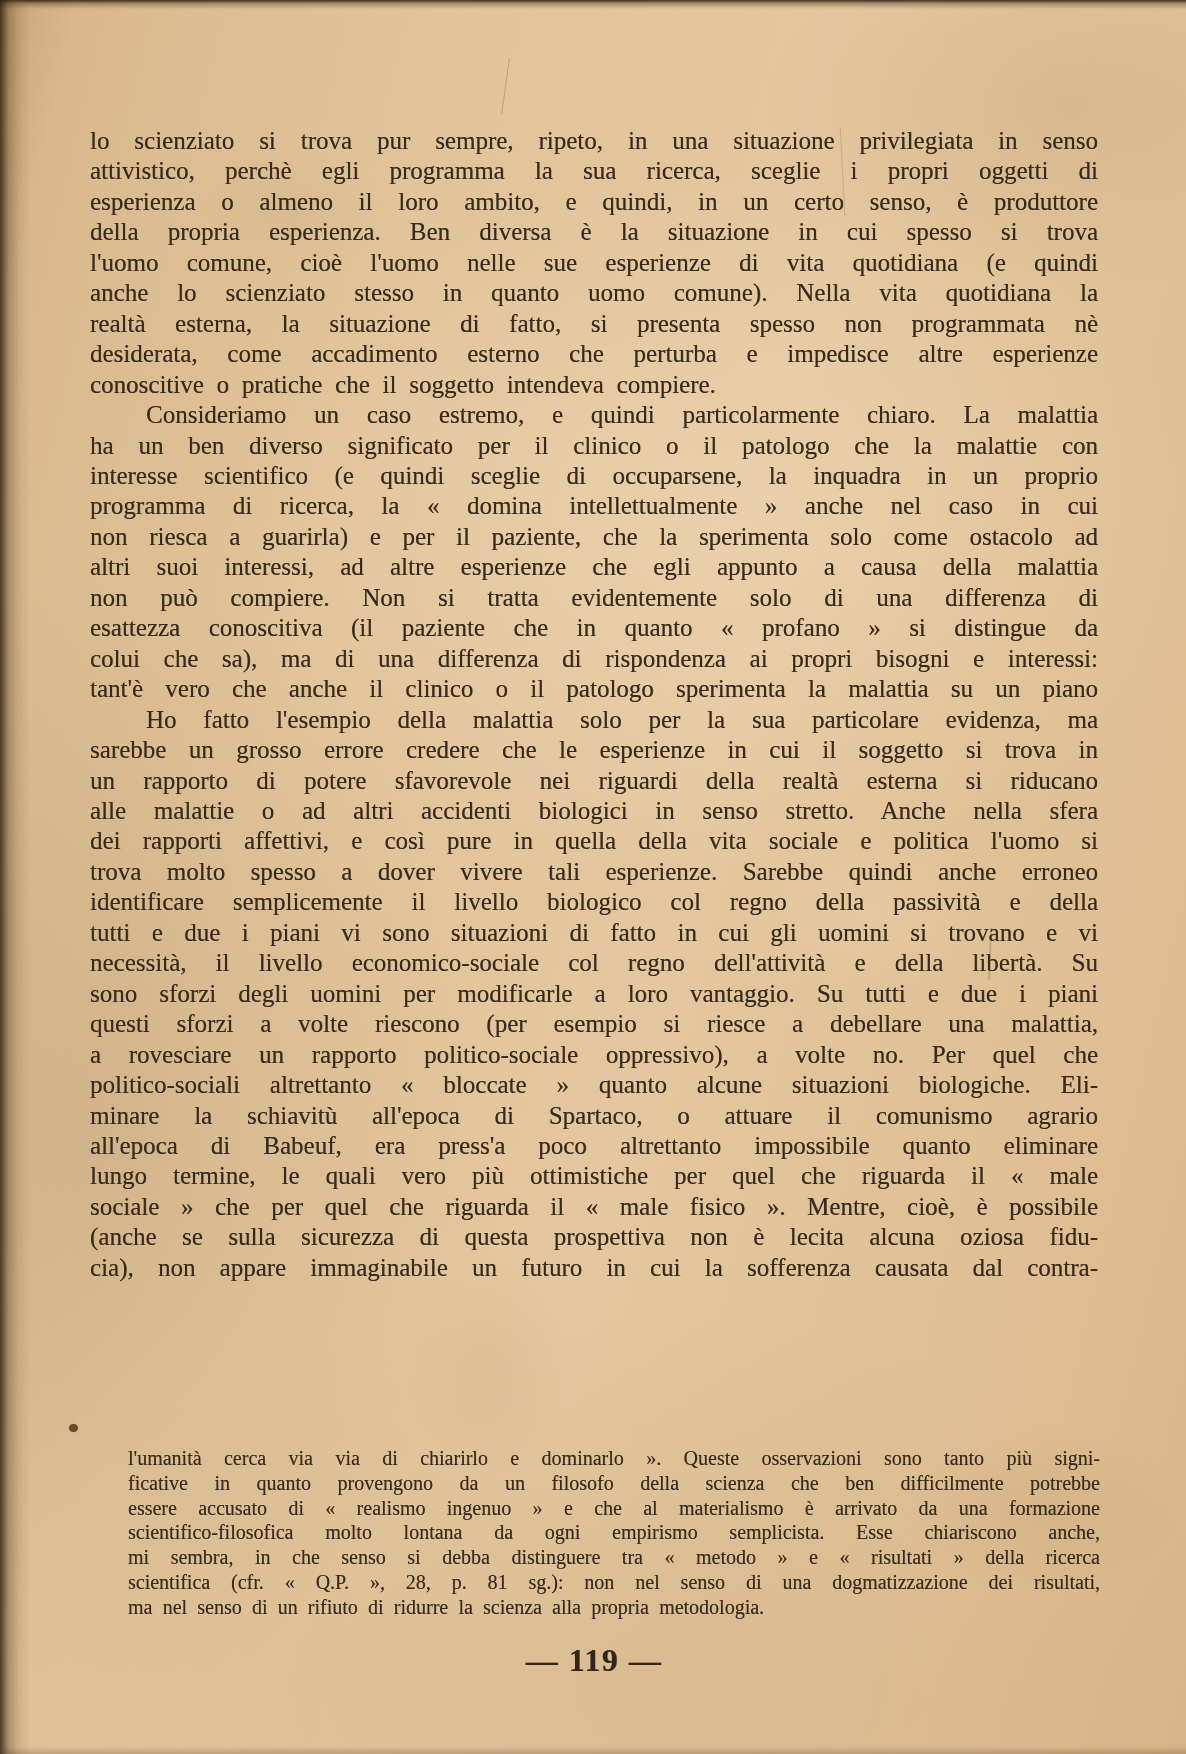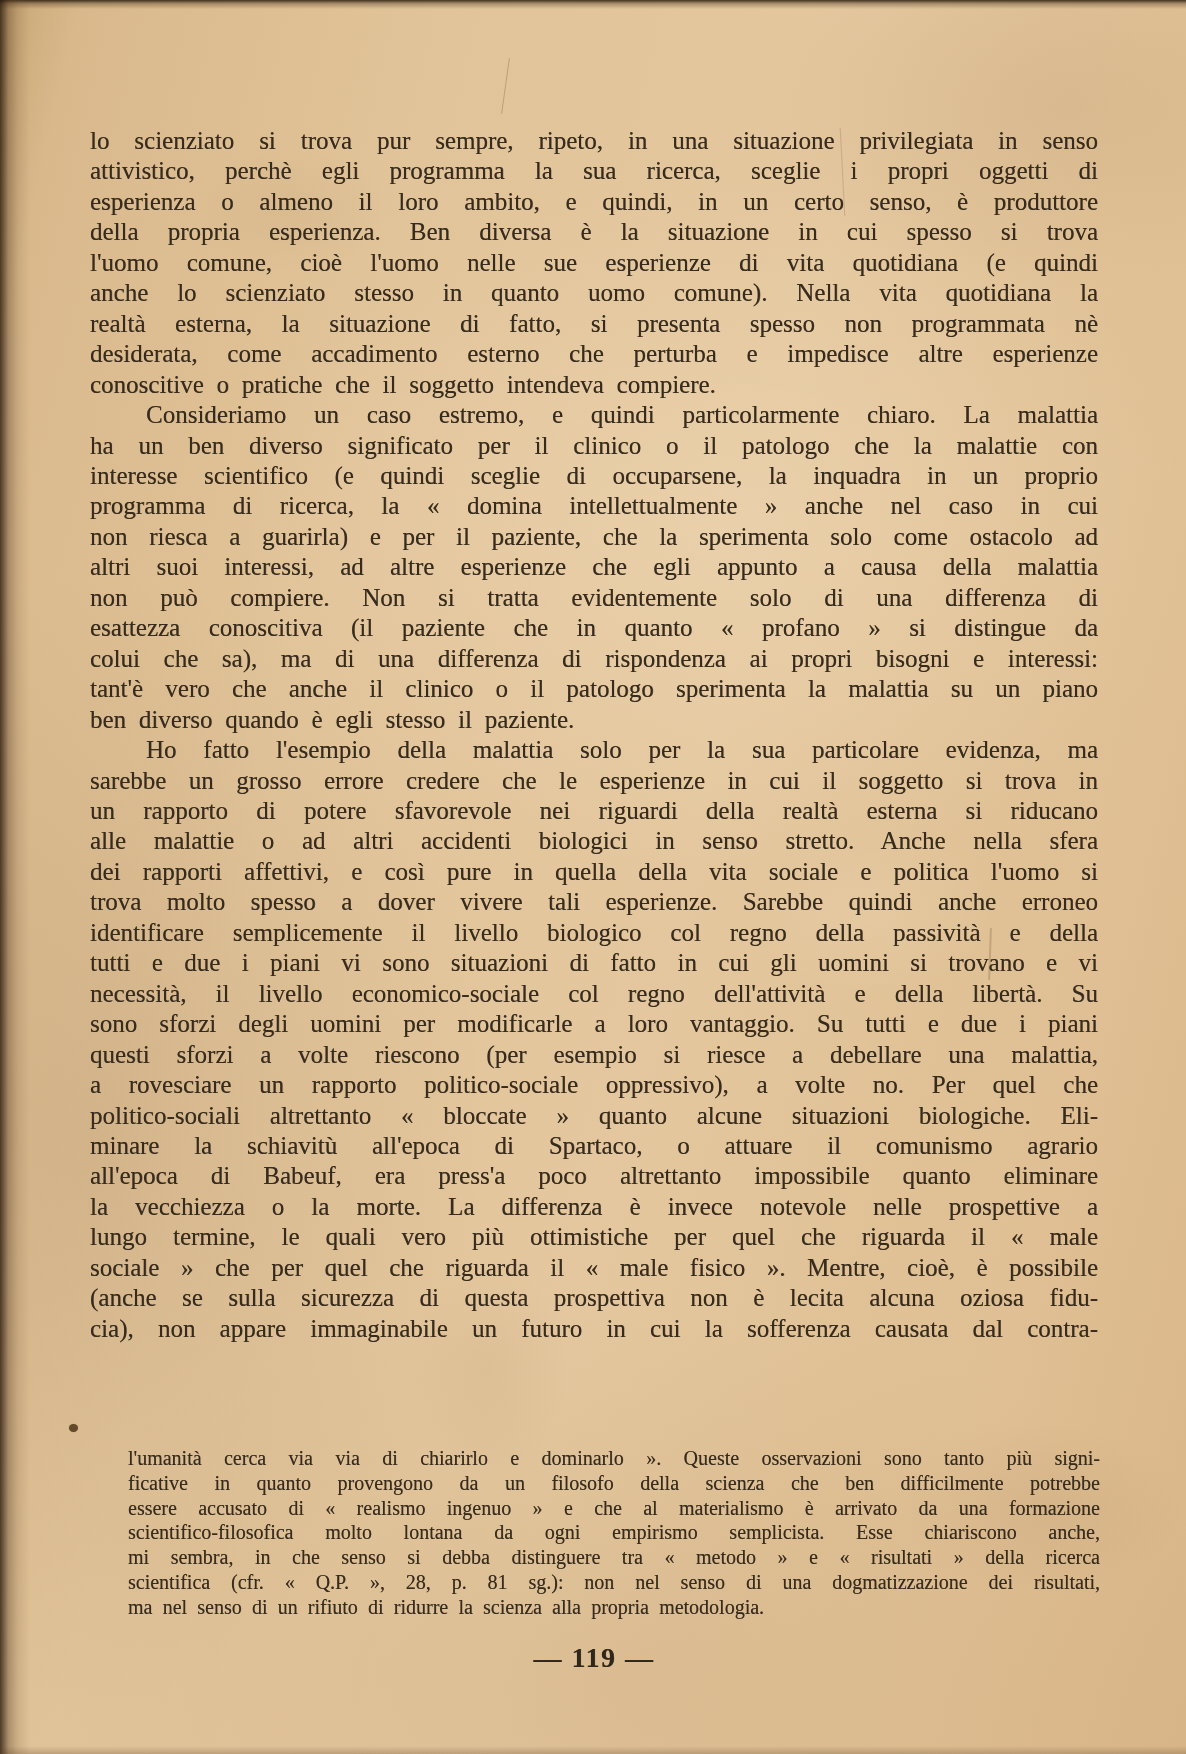--- a/index.html
+++ b/index.html
@@ -65,21 +65,21 @@
   .line.flush { text-align-last: left; word-spacing: 0.26em; }
   .line.indent { text-indent: 56px; }
 
   .ink-dot {
     position: absolute; left: 69px; top: 1424px; width: 9px; height: 8px;
     border-radius: 50%; background: #553a1c; opacity: 0.88;
     box-shadow: 0 0 1px rgba(85,58,28,0.6);
   }
   .page-number {
     position: absolute; left: 90px; top: 1642px; width: 1008px;
-    text-align: center; font-size: 28px; font-weight: 700;
+    text-align: center; font-size: 32px; font-weight: 700;
     letter-spacing: 1.5px; color: #30261a;
     text-shadow: 0.3px 0.3px 0.6px rgba(48,38,26,0.5);
   }
 </style>
 </head>
 <body>
 
 <div class="page">
   <div class="edge-top"></div>
   <div class="edge-left"></div>
@@ -106,39 +106,37 @@
         <div class="line indent">Consideriamo un caso estremo, e quindi particolarmente chiaro. La malattia</div>
         <div class="line">ha un ben diverso significato per il clinico o il patologo che la malattie con</div>
         <div class="line">interesse scientifico (e quindi sceglie di occuparsene, la inquadra in un proprio</div>
         <div class="line">programma di ricerca, la « domina intellettualmente » anche nel caso in cui</div>
         <div class="line">non riesca a guarirla) e per il paziente, che la sperimenta solo come ostacolo ad</div>
         <div class="line">altri suoi interessi, ad altre esperienze che egli appunto a causa della malattia</div>
         <div class="line">non può compiere. Non si tratta evidentemente solo di una differenza di</div>
         <div class="line">esattezza conoscitiva (il paziente che in quanto « profano » si distingue da</div>
         <div class="line">colui che sa), ma di una differenza di rispondenza ai propri bisogni e interessi:</div>
         <div class="line">tant'è vero che anche il clinico o il patologo sperimenta la malattia su un piano</div>
-        <div class="line flush">ben diverso quando è egli stesso il paziente.</div>
       </div>
       <div class="paragraph">
         <div class="line indent">Ho fatto l'esempio della malattia solo per la sua particolare evidenza, ma</div>
         <div class="line">sarebbe un grosso errore credere che le esperienze in cui il soggetto si trova in</div>
         <div class="line">un rapporto di potere sfavorevole nei riguardi della realtà esterna si riducano</div>
         <div class="line">alle malattie o ad altri accidenti biologici in senso stretto. Anche nella sfera</div>
         <div class="line">dei rapporti affettivi, e così pure in quella della vita sociale e politica l'uomo si</div>
         <div class="line">trova molto spesso a dover vivere tali esperienze. Sarebbe quindi anche erroneo</div>
         <div class="line">identificare semplicemente il livello biologico col regno della passività e della</div>
         <div class="line">tutti e due i piani vi sono situazioni di fatto in cui gli uomini si trovano e vi</div>
         <div class="line">necessità, il livello economico-sociale col regno dell'attività e della libertà. Su</div>
         <div class="line">sono sforzi degli uomini per modificarle a loro vantaggio. Su tutti e due i piani</div>
         <div class="line">questi sforzi a volte riescono (per esempio si riesce a debellare una malattia,</div>
         <div class="line">a rovesciare un rapporto politico-sociale oppressivo), a volte no. Per quel che</div>
         <div class="line">politico-sociali altrettanto « bloccate » quanto alcune situazioni biologiche. Eli-</div>
         <div class="line">minare la schiavitù all'epoca di Spartaco, o attuare il comunismo agrario</div>
         <div class="line">all'epoca di Babeuf, era press'a poco altrettanto impossibile quanto eliminare</div>
-        <div class="line">la vecchiezza o la morte. La differenza è invece notevole nelle prospettive a</div>
         <div class="line">lungo termine, le quali vero più ottimistiche per quel che riguarda il « male</div>
         <div class="line">sociale » che per quel che riguarda il « male fisico ». Mentre, cioè, è possibile</div>
         <div class="line">(anche se sulla sicurezza di questa prospettiva non è lecita alcuna oziosa fidu-</div>
         <div class="line">cia), non appare immaginabile un futuro in cui la sofferenza causata dal contra-</div>
       </div>
     </main>
 
   <div class="ink-dot"></div>
 
   <section class="footnote-text">

